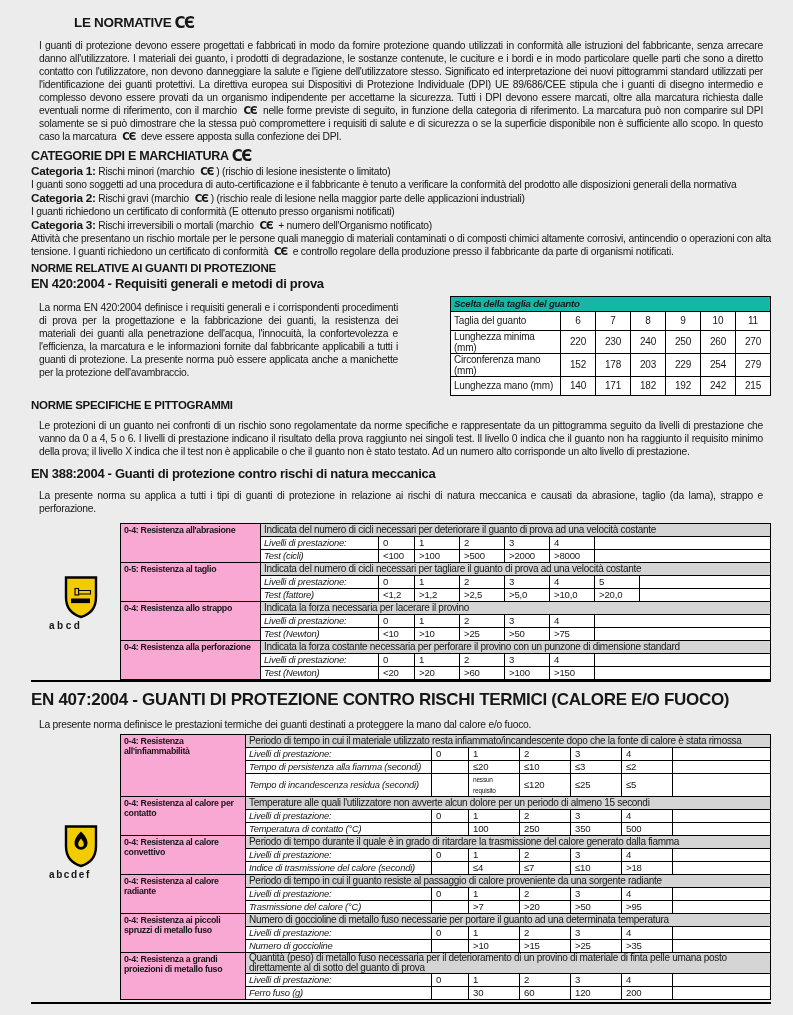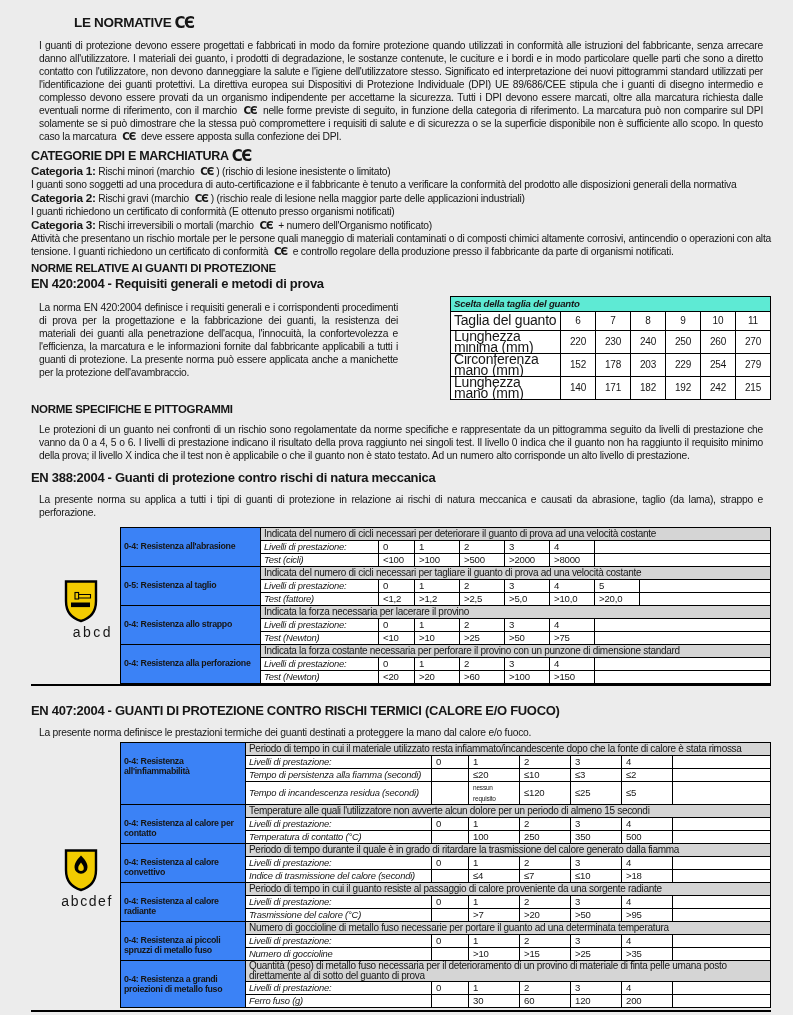--- a/index.html
+++ b/index.html
@@ -19,34 +19,34 @@
   .h-en{font-size:13px;font-weight:bold;letter-spacing:-0.3px;margin:2px 0 2px 0;}
   .cat-line{font-size:10.3px;line-height:13.4px;letter-spacing:-0.25px;text-align:justify;}
   .cat-label{font-weight:bold;font-size:11.8px;letter-spacing:-0.3px;}
   
   .en420-row{display:flex;align-items:flex-start;margin-top:2px;gap:38px;}
   .en420-left{width:414px;}
   .en420-right{margin-left:6px;margin-top:3px;}
   
   table{border-collapse:collapse;table-layout:fixed;background:#fff;}
   td{border:1px solid #000;font-size:9.6px;height:12px;line-height:11px;padding:0 3px;overflow:hidden;vertical-align:middle;letter-spacing:-0.2px;}
-  td.cap{background:#5eead4;font-style:italic;font-weight:bold;height:14px;}
-  td.srow-label{height:18px;font-size:14px;}
+  td.cap{background:#14b8a6;font-style:italic;font-weight:bold;height:14px;}
+  td.srow-label{height:18px;font-size:10px;}
   td.snum{text-align:center;height:18px;font-size:10px;}
-  td.blk-label{background:#3b82f6;font-weight:bold;vertical-align:top;line-height:10.5px;font-size:8.8px;letter-spacing:-0.3px;padding-top:13px;}
+  td.blk-label{background:#f9a8d4;font-weight:bold;vertical-align:top;line-height:10.5px;font-size:8.8px;letter-spacing:-0.3px;padding-top:1px;}
   td.desc{background:#d5d5d5;font-weight:normal;font-size:10px;letter-spacing:-0.3px;line-height:10px;}
   td.row-label{font-style:italic;font-size:9.4px;white-space:nowrap;}
   td.num{text-align:left;padding-left:4px;}
   td.small-cell{font-size:6.5px;letter-spacing:-0.2px;}
   
   .tz{position:relative;margin-top:3px;}
   .tz .main-host{margin-left:89px;}
   .picto{position:absolute;left:18px;width:64px;text-align:center;}
   .picto svg{display:block;margin:0 auto;}
-  .picto-letters{font-size:14px;font-weight:normal;letter-spacing:2.5px;margin-top:1px;text-align:right;}
+  .picto-letters{font-size:10px;font-weight:bold;letter-spacing:2.5px;margin-top:1px;text-align:left;}
   .rule{height:2px;background:#000;width:740px;margin:0;}
   .mt2{margin-top:2px;} .mb3{margin-bottom:3px;}
 </style>
 </head>
 <body>
 
 <div class="page">
 
   <div class="h1"><span>LE NORMATIVE</span><span class="ce ce-lg">CЄ</span></div>
 
@@ -248,25 +248,25 @@
               <td class="num">&gt;150</td>
               <td class="num filler" colspan="2"></td>
             </tr>
           </tbody>
         </table>
       </div>
   </div>
 
   <div class="rule"></div>
 
-  <div class="h-en" style="font-size:13px;margin-top:17px;">EN 407:2004 - GUANTI DI PROTEZIONE CONTRO RISCHI TERMICI (CALORE E/O FUOCO)</div>
+  <div class="h-en" style="font-size:17px;margin-top:8px;">EN 407:2004 - GUANTI DI PROTEZIONE CONTRO RISCHI TERMICI (CALORE E/O FUOCO)</div>
   <p class="body-text mb3">La presente norma definisce le prestazioni termiche dei guanti destinati a proteggere la mano dal calore e/o fuoco.</p>
 
   <div class="tz">
-    <div class="picto" style="top:106px;">
+    <div class="picto" style="top:90px;">
       <svg width="36" height="44" viewBox="0 0 36 44">
         <path d="M3 2.5 H33 V22 C33 33.5 26.5 39.5 18 42 C9.5 39.5 3 33.5 3 22 Z" fill="#f2cb00" stroke="#000" stroke-width="2.4"></path>
         <g>
           <path d="M18 7.5 C15 11 11.5 14 11.5 19.2 A6.5 6.5 0 0 0 24.5 19.2 C24.5 14 21 11 18 7.5 Z" fill="#000"></path>
           <path d="M18 14.5 C16.6 16.5 15.2 17.8 15.2 20.2 A2.8 2.8 0 0 0 20.8 20.2 C20.8 17.8 19.4 16.5 18 14.5 Z" fill="#f2cb00"></path>
         </g>
       </svg>
       <div class="picto-letters" style="letter-spacing:1.6px;">abcdef</div>
     </div>
     <div class="main-host">

